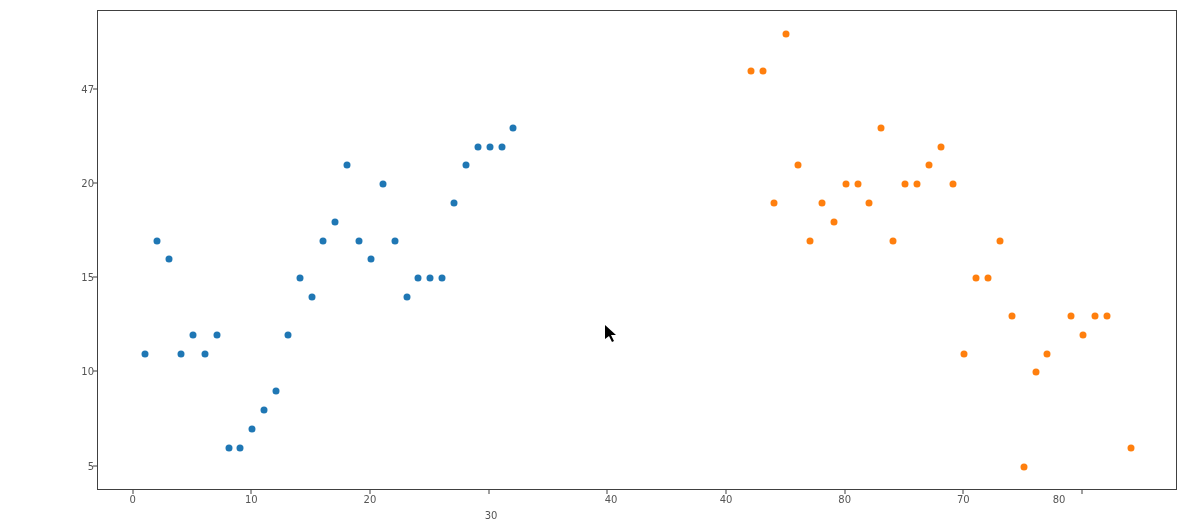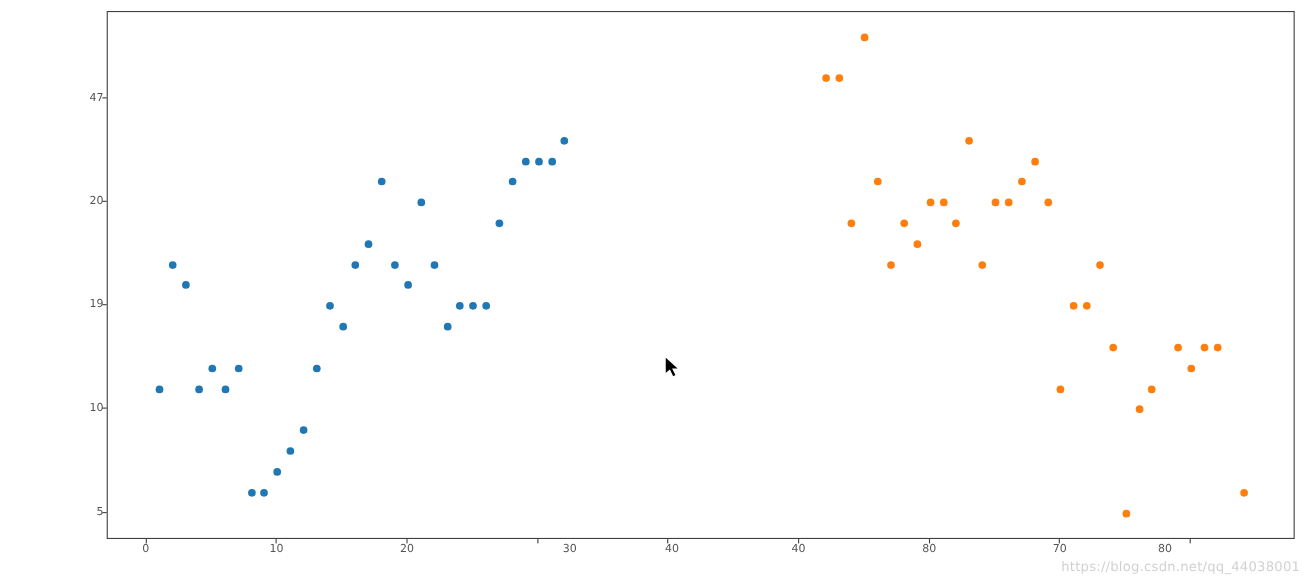--- a/index.html
+++ b/index.html
@@ -150,39 +150,38 @@
       <div class="point s1" style="left: 1032.53px; top: 436.706px;"></div>
     </div>
   <div id="ticks">
       <div class="xtick-mark" style="left: 132.604px;"></div>
       <div class="xtick" style="left: 132.604px;">0</div>
       <div class="xtick-mark" style="left: 251.286px;"></div>
       <div class="xtick" style="left: 251.286px;">10</div>
       <div class="xtick-mark" style="left: 369.967px;"></div>
       <div class="xtick" style="left: 369.967px;">20</div>
       <div class="xtick-mark" style="left: 488.648px;"></div>
-      <div class="xtick" style="left: 518px;">30</div>
+      <div class="xtick" style="left: 491px; margin-top: 16px;">30</div>
       <div class="xtick-mark" style="left: 607.33px;"></div>
       <div class="xtick" style="left: 611px;">40</div>
       <div class="xtick-mark" style="left: 726.011px;"></div>
       <div class="xtick" style="left: 726.011px;">40</div>
       <div class="xtick-mark" style="left: 844.692px;"></div>
       <div class="xtick" style="left: 844.692px;">80</div>
       <div class="xtick-mark" style="left: 963.374px;"></div>
       <div class="xtick" style="left: 963.374px;">70</div>
       <div class="xtick-mark" style="left: 1082.05px;"></div>
       <div class="xtick" style="left: 1059px;">80</div>
       <div class="ytick-mark" style="top: 465.529px;"></div>
       <div class="ytick" style="top: 465.529px;">5</div>
       <div class="ytick-mark" style="top: 371.412px;"></div>
       <div class="ytick" style="top: 371.412px;">10</div>
       <div class="ytick-mark" style="top: 277.294px;"></div>
-      <div class="ytick" style="top: 277.294px;">19</div>
+      <div class="ytick" style="top: 277.294px;">15</div>
       <div class="ytick-mark" style="top: 183.176px;"></div>
       <div class="ytick" style="top: 183.176px;">20</div>
       <div class="ytick-mark" style="top: 89.0588px;"></div>
       <div class="ytick" style="top: 89.0588px;">47</div>
     </div>
   <div class="cursor" id="cursor" style="left: 605px; top: 325px; transform: none; font-size: 16px;"><svg width="14" height="18" viewBox="0 0 14 18">
         <path d="M0 0 L0 14 L4 11 L7 17 L9 16 L6 10 L11 10 Z" fill="#000"></path>
       </svg></div>
-  <div class="watermark">https://blog.csdn.net/qq_44038001</div>
 </div>
 
 </body></html>

